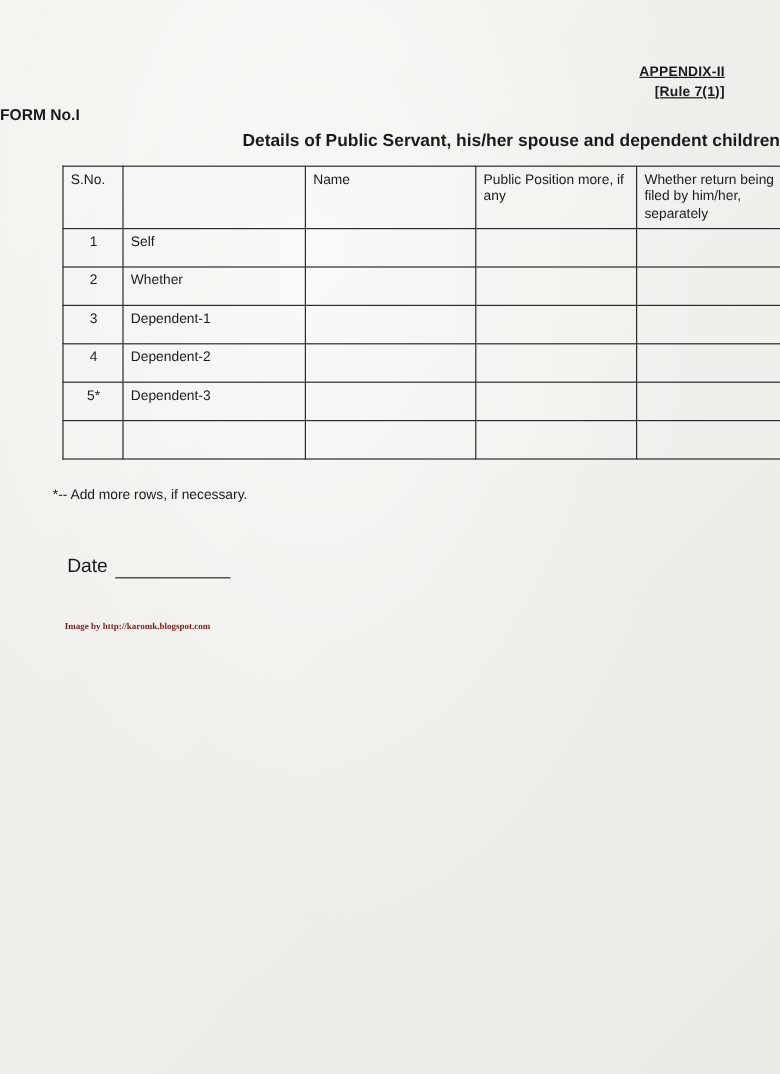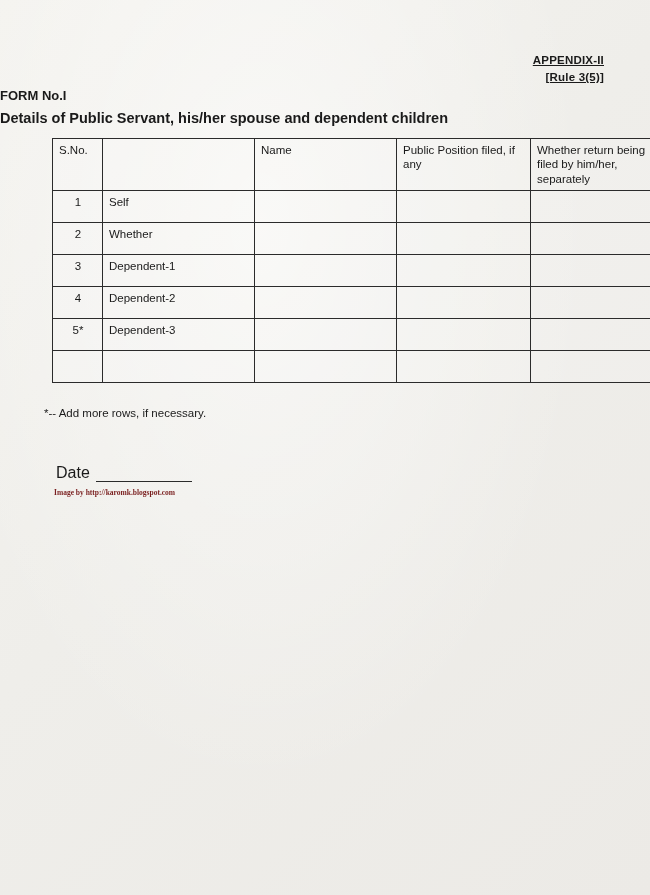--- a/index.html
+++ b/index.html
@@ -48,21 +48,21 @@
     width: 650px;
     text-align: left;
     font-size: 13px;
     font-weight: bold;
   }
   .doc-title {
     position: absolute;
     top: 110px;
     left: 0;
     width: 650px;
-    text-align: left;
+    text-align: right;
     font-size: 14.5px;
     font-weight: bold;
   }
   table.form-table {
     position: absolute;
     top: 138px;
     left: 52px;
     width: 546px;
     border-collapse: collapse;
     table-layout: fixed;
@@ -119,48 +119,48 @@
     border-bottom: 1px solid #2b2b2b;
     vertical-align: bottom;
     height: 11px;
   }
   .date-field { left: 56px; top: 0; }
   .date-field .rule { width: 96px; }
   .sig-field { left: 361px; top: 0; }
   .sig-field .rule { width: 233px; }
   .credit {
     position: absolute;
-    top: 488px;
+    top: 517px;
     left: 54px;
     font-size: 7.5px;
     font-weight: bold;
     font-family: "Liberation Serif", serif;
     color: #7a1f1f;
   }
 </style>
 </head>
 <body>
 
 <div class="page">
 
   <div class="appendix">
     <div>APPENDIX-II</div>
-    <div>[Rule 3(5)]</div>
+    <div>[Rule 7(1)]</div>
   </div>
 
   <div class="form-no">FORM No.I</div>
   <div class="doc-title">Details of Public Servant, his/her spouse and dependent children</div>
 
   <table class="form-table">
     <thead>
       <tr>
         <td class="c-sno">S.No.</td>
         <td class="c-rel"></td>
         <td class="c-name">Name</td>
-        <td class="c-pos">Public Position filed, if any</td>
+        <td class="c-pos">Public Position more, if any</td>
         <td class="c-ret">Whether return being filed by him/her, separately</td>
       </tr>
     </thead>
     <tbody>
       <tr>
         <td class="sno-cell">1</td>
         <td class="rel-cell">Self</td>
         <td></td>
         <td></td>
         <td></td>

